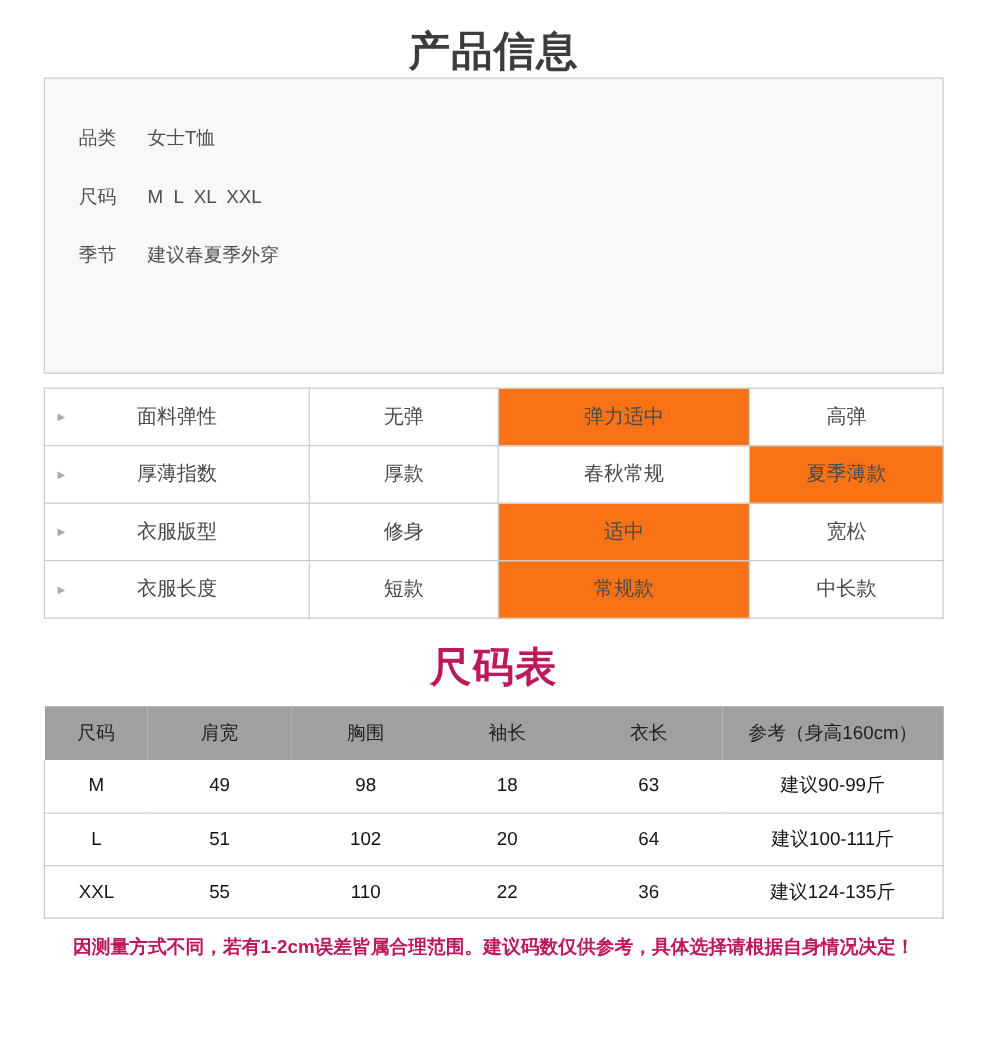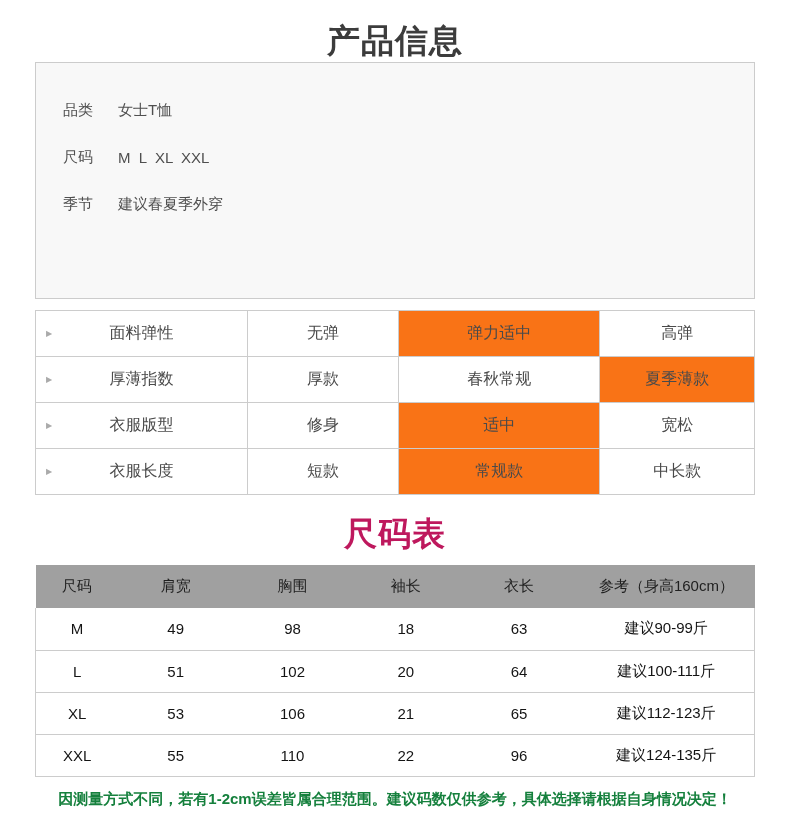--- a/index.html
+++ b/index.html
@@ -93,21 +93,21 @@
     border-bottom: 1px solid #cccccc;
     padding: 0;
   }
   .size-table td:first-child { border-left: 1px solid #cccccc; }
   .size-table td:last-child { border-right: 1px solid #cccccc; }
   .note {
     margin-top: 13px;
     text-align: center;
     font-size: 15px;
     font-weight: bold;
-    color: #15803d;
+    color: #be185d;
   }
 </style>
 </head>
 <body>
 
 <h1 class="page-title">产品信息</h1>
 
 <div class="info-box">
   <div class="info-row">
     <span class="info-label">品类</span>
@@ -202,31 +202,23 @@
     </tr>
     <tr>
       <td>L</td>
       <td>51</td>
       <td>102</td>
       <td>20</td>
       <td>64</td>
       <td>建议100-111斤</td>
     </tr>
     <tr>
-      <td>XL</td>
-      <td>53</td>
-      <td>106</td>
-      <td>21</td>
-      <td>65</td>
-      <td>建议112-123斤</td>
-    </tr>
-    <tr>
       <td>XXL</td>
       <td>55</td>
       <td>110</td>
       <td>22</td>
-      <td>96</td>
+      <td>36</td>
       <td>建议124-135斤</td>
     </tr>
   </tbody>
 </table>
 
 <div class="note">因测量方式不同，若有1-2cm误差皆属合理范围。建议码数仅供参考，具体选择请根据自身情况决定！</div>
 
 </body></html>

